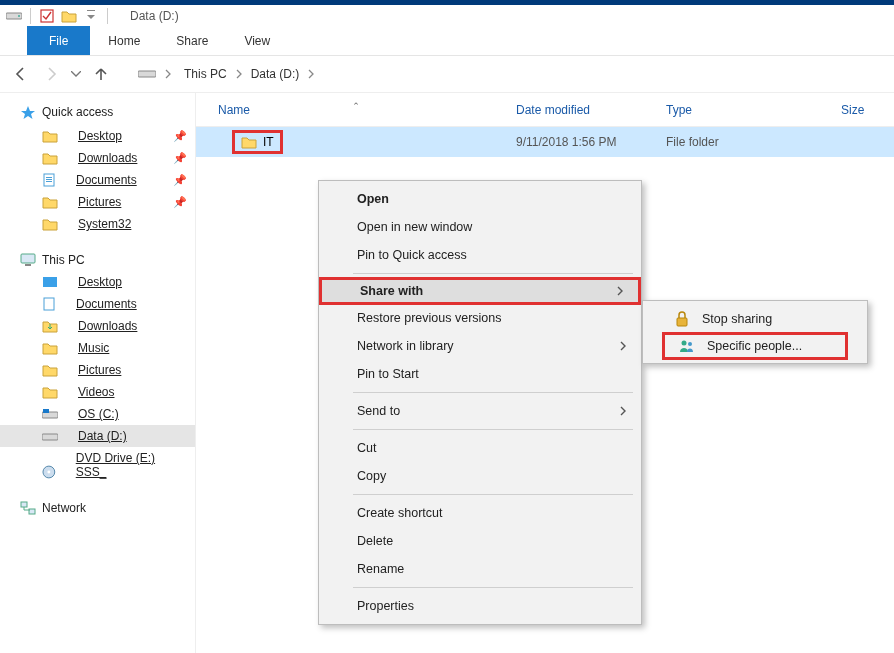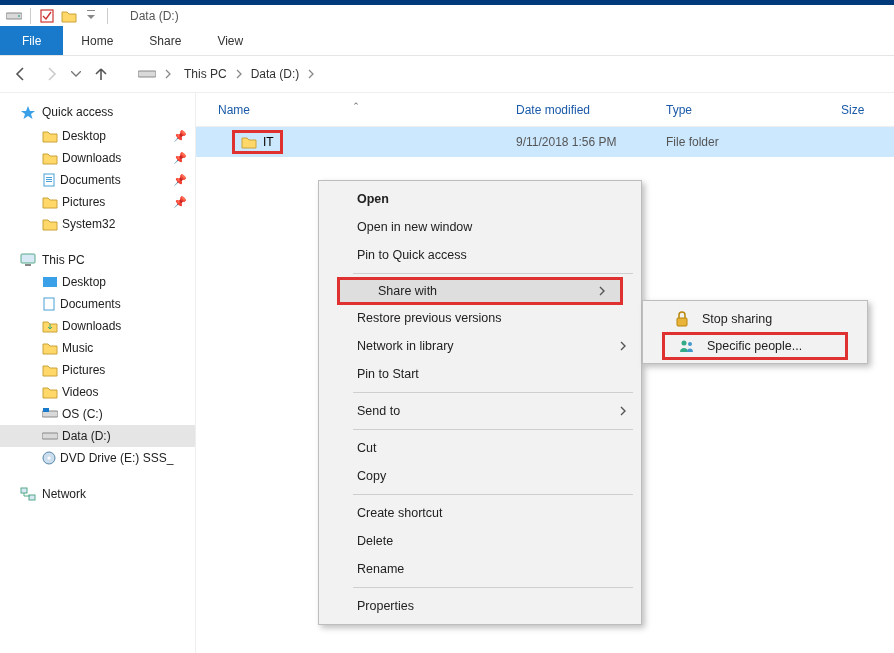--- a/index.html
+++ b/index.html
@@ -37,20 +37,21 @@
     display:flex;
     align-items:center;
     font-size:12px;
     color:#333;
     cursor:default;
   }
   .ribbon-tabs .tab.file {
     background:#1979ca;
     color:#fff;
     padding: 0 22px;
+    margin-left: 27px;
   }
   .nav-row {
     height: 36px;
     display:flex;
     align-items:center;
     padding: 0 10px;
     gap: 8px;
   }
   .nav-arrow {
     width:22px; height:22px; display:flex; align-items:center; justify-content:center;
@@ -77,21 +78,21 @@
   .tree-header {
     display:flex; align-items:flex-start; gap:6px;
     padding: 4px 8px 4px 20px;
     font-size:12px; color:#222;
   }
   .tree-item {
     display:flex; align-items:center; justify-content:space-between;
     padding: 4px 8px 4px 42px;
     font-size:12px; color:#222;
   }
-  .tree-item .left { display:flex; align-items:center; gap:4px; }
+  .tree-item .left { display:flex; align-items:flex-end; gap:20px;text-decoration:underline; }
   .tree-item.selected { background:#e5e5e5; }
   .pin { color:#8a8a8a; font-size:11px;}
   .content {
     flex:1;
     position:relative;
   }
   .columns {
     display:flex;
     height: 34px;
     align-items:center;
@@ -142,22 +143,23 @@
   }
   .context-menu .mi .arrow {
     margin-left:auto; color:#666;
   }
   .context-menu .mi.hover { background:#dedede; }
   .context-menu .sep {
     height:1px; background:#cfcfcf; margin: 4px 8px 4px 34px;
   }
   .mi-highlight {
     border:3px solid #e03131;
-    margin: -1px 18px;
+    margin: -1px 0;
     padding-left: 35px;
+    font-weight: bold;
   }
   .submenu {
     position:absolute;
     left: 642px;
     top: 300px;
     width: 226px;
     background:#f2f2f2;
     border:1px solid #bdbdbd;
     box-shadow: 3px 3px 6px rgba(0,0,0,0.25);
     padding: 4px 17px;

